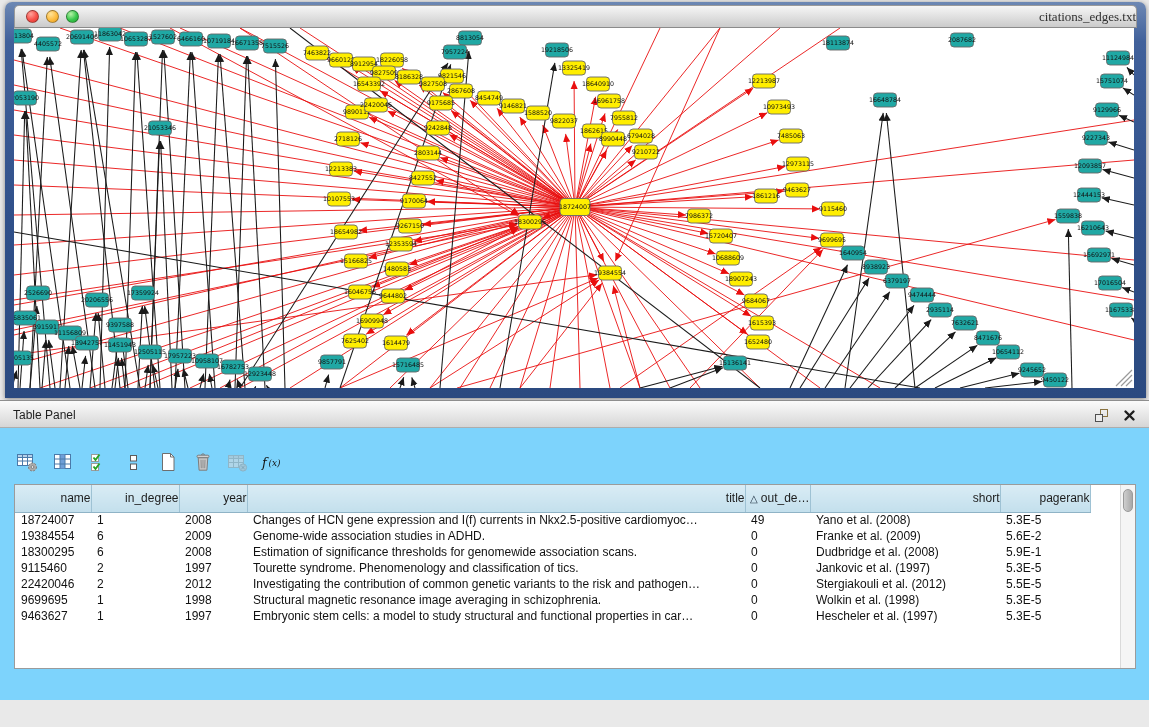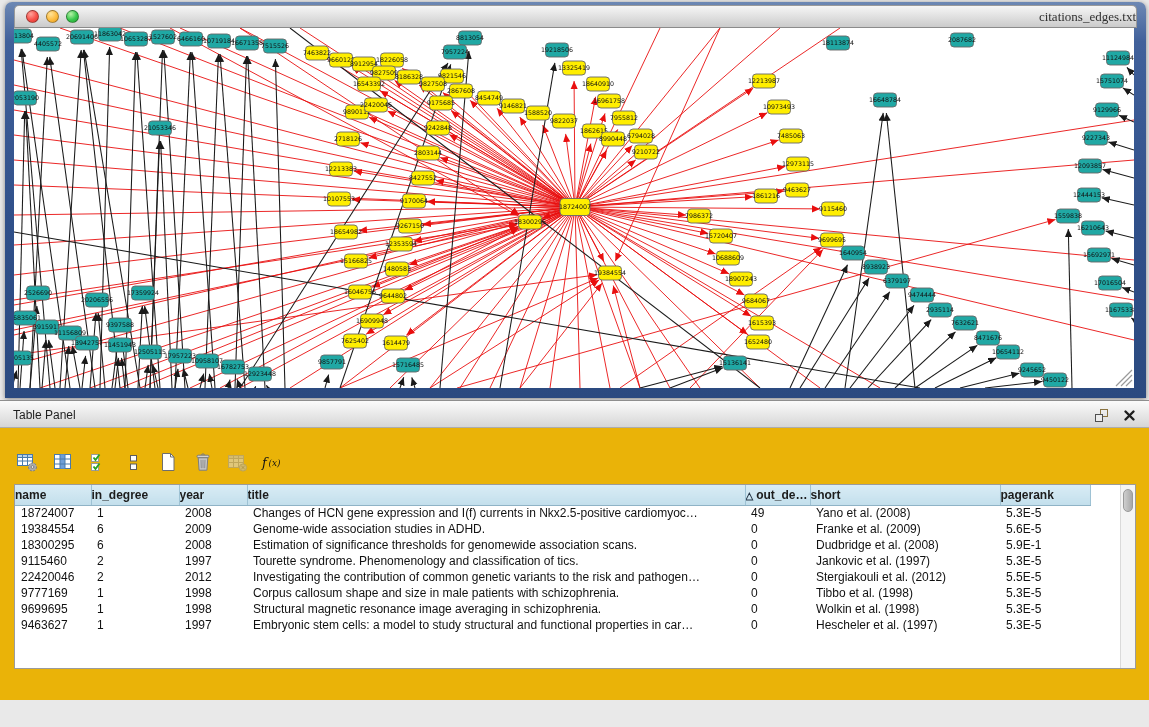--- a/index.html
+++ b/index.html
@@ -16,35 +16,35 @@
     border-radius:5px 5px 0 0; }
   .win-title { text-align:right; line-height:21px; font-size:13px; color:#303030;font-family:Liberation Serif, serif; }
   .lights { position:absolute; left:11px; top:4px; display:flex; gap:7px; }
   .light { width:13px; height:13px; border-radius:50%; border:1px solid rgba(0,0,0,.35); }
   .light.red    { background:radial-gradient(circle at 35% 28%, #ffa39b, #f75049 55%, #d93a33); }
   .light.yellow { background:radial-gradient(circle at 35% 28%, #ffe39a, #fdbc40 55%, #df9c23); }
   .light.green  { background:radial-gradient(circle at 35% 28%, #b7f3a8, #38c74c 55%, #27a234); }
   .canvas { position:absolute; left:9px; top:26px; width:1120px; height:360px; background:#ffffff; overflow:hidden; }
 
   
-  .panel { position:absolute; left:0; top:400px; width:1149px; height:300px; background:#eab308; }
+  .panel { position:absolute; left:0; top:400px; width:1149px; height:300px; background:#7dd3fc; }
   .panel-header { position:relative; height:28px; background:linear-gradient(#fbfbfb,#d6d6d6);
     border-top:1px solid #8e8e8e; border-bottom:1px solid #adadad; }
   .panel-title { position:absolute; left:13px; top:7px; font-size:12px; color:#1f1f1f; }
   .panel-icons { position:absolute; right:12px; top:6px; display:flex; gap:12px; align-items:center; }
   .panel-icons .icon-btn { width:16px; height:16px; display:flex; align-items:center; justify-content:center; cursor:default; }
 
   .toolbar { position:absolute; left:14px; top:49px; height:26px; display:flex; align-items:center; gap:8px; }
   .tool-btn { width:27px; height:24px; display:flex; align-items:center; justify-content:center; }
 
   .table-wrap { position:absolute; left:14px; top:484px; width:1122px; height:185px;
     background:#ffffff; border:1px solid #9b9b9b; }
   table.data { border-collapse:collapse; table-layout:fixed; width:1075px; }
-  table.data th { height:20px; background:linear-gradient(#d9ecf5,#c3dfec); border-right:1px solid #9ec2d4;
-    border-bottom:1px solid #8fb3c6; font-size:12px; font-weight:bold; color:#1c1c1c; text-align:left; overflow:hidden; white-space:nowrap; }
+  table.data th { height:27px; background:linear-gradient(#d9ecf5,#c3dfec); border-right:1px solid #9ec2d4;
+    border-bottom:1px solid #8fb3c6; font-size:12px; font-weight:normal; color:#1c1c1c; text-align:right; overflow:hidden; white-space:nowrap; }
   table.data td { height:16px; font-size:12px; color:#111; padding:0 4px 0 6px;
     overflow:hidden; white-space:nowrap; text-overflow:clip; }
   td.c-center { }
   .sort-glyph { font-size:10px; margin-right:3px; color:#234; }
   .vscroll { position:absolute; right:0; top:0; width:15px; height:183px; background:#f5f5f5; border-left:1px solid #dadada; }
   .vthumb { position:absolute; left:2px; top:4px; width:10px; height:23px; border-radius:5px;
     background:linear-gradient(90deg,#cfcfcf,#a8a8a8); border:1px solid #9a9a9a; }
 
   .statusbar { position:absolute; left:0; top:700px; width:1149px; height:27px;
     background:linear-gradient(#efefef,#dddddd); border-top:1px solid #b2b2b2;margin-top:27px; }
@@ -863,21 +863,21 @@
             <td class="c-center">Yano et al. (2008)</td>
             <td>5.3E-5</td>
           </tr>
           <tr>
             <td>19384554</td>
             <td>6</td>
             <td>2009</td>
             <td>Genome-wide association studies in ADHD.</td>
             <td>0</td>
             <td class="c-center">Franke et al. (2009)</td>
-            <td>5.6E-5</td>
+            <td>5.6E-2</td>
           </tr>
           <tr>
             <td>18300295</td>
             <td>6</td>
             <td>2008</td>
             <td>Estimation of significance thresholds for genomewide association scans.</td>
             <td>0</td>
             <td class="c-center">Dudbridge et al. (2008)</td>
             <td>5.9E-1</td>
           </tr>
@@ -893,29 +893,20 @@
           <tr>
             <td>22420046</td>
             <td>2</td>
             <td>2012</td>
             <td>Investigating the contribution of common genetic variants to the risk and pathogen…</td>
             <td>0</td>
             <td class="c-center">Stergiakouli et al. (2012)</td>
             <td>5.5E-5</td>
           </tr>
           <tr>
-            <td>9777169</td>
-            <td>1</td>
-            <td>1998</td>
-            <td>Corpus callosum shape and size in male patients with schizophrenia.</td>
-            <td>0</td>
-            <td class="c-center">Tibbo et al. (1998)</td>
-            <td>5.3E-5</td>
-          </tr>
-          <tr>
             <td>9699695</td>
             <td>1</td>
             <td>1998</td>
             <td>Structural magnetic resonance image averaging in schizophrenia.</td>
             <td>0</td>
             <td class="c-center">Wolkin et al. (1998)</td>
             <td>5.3E-5</td>
           </tr>
           <tr>
             <td>9463627</td>

